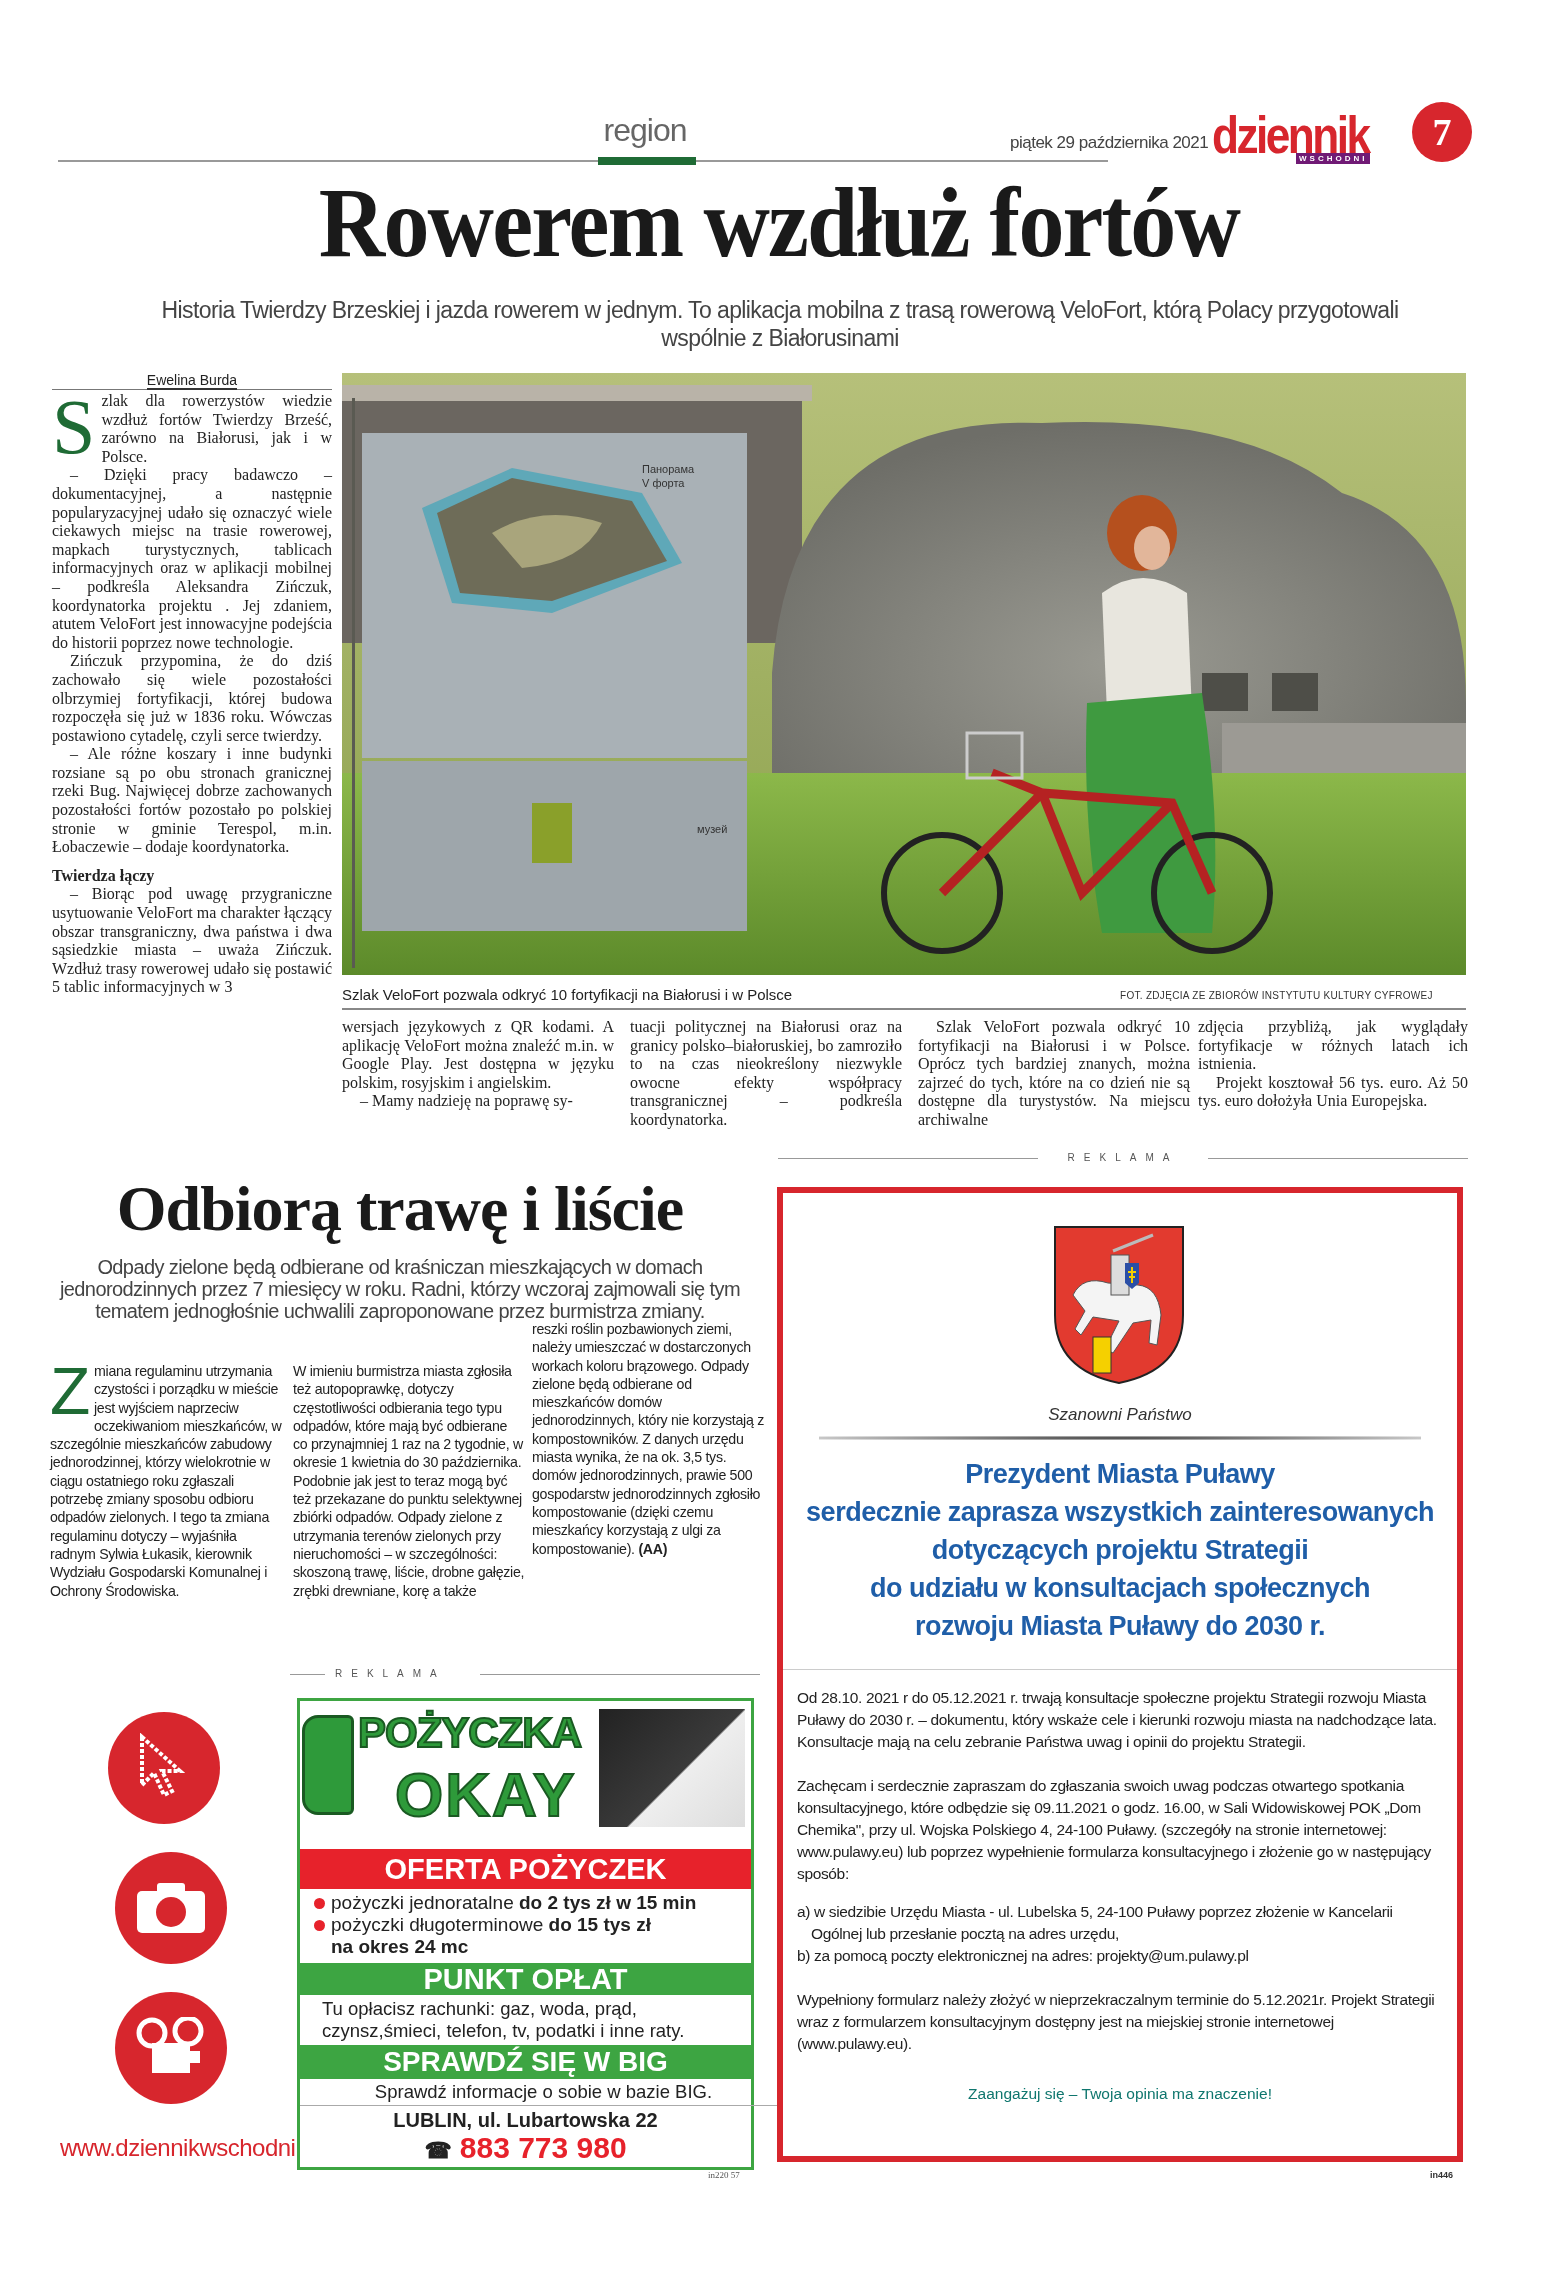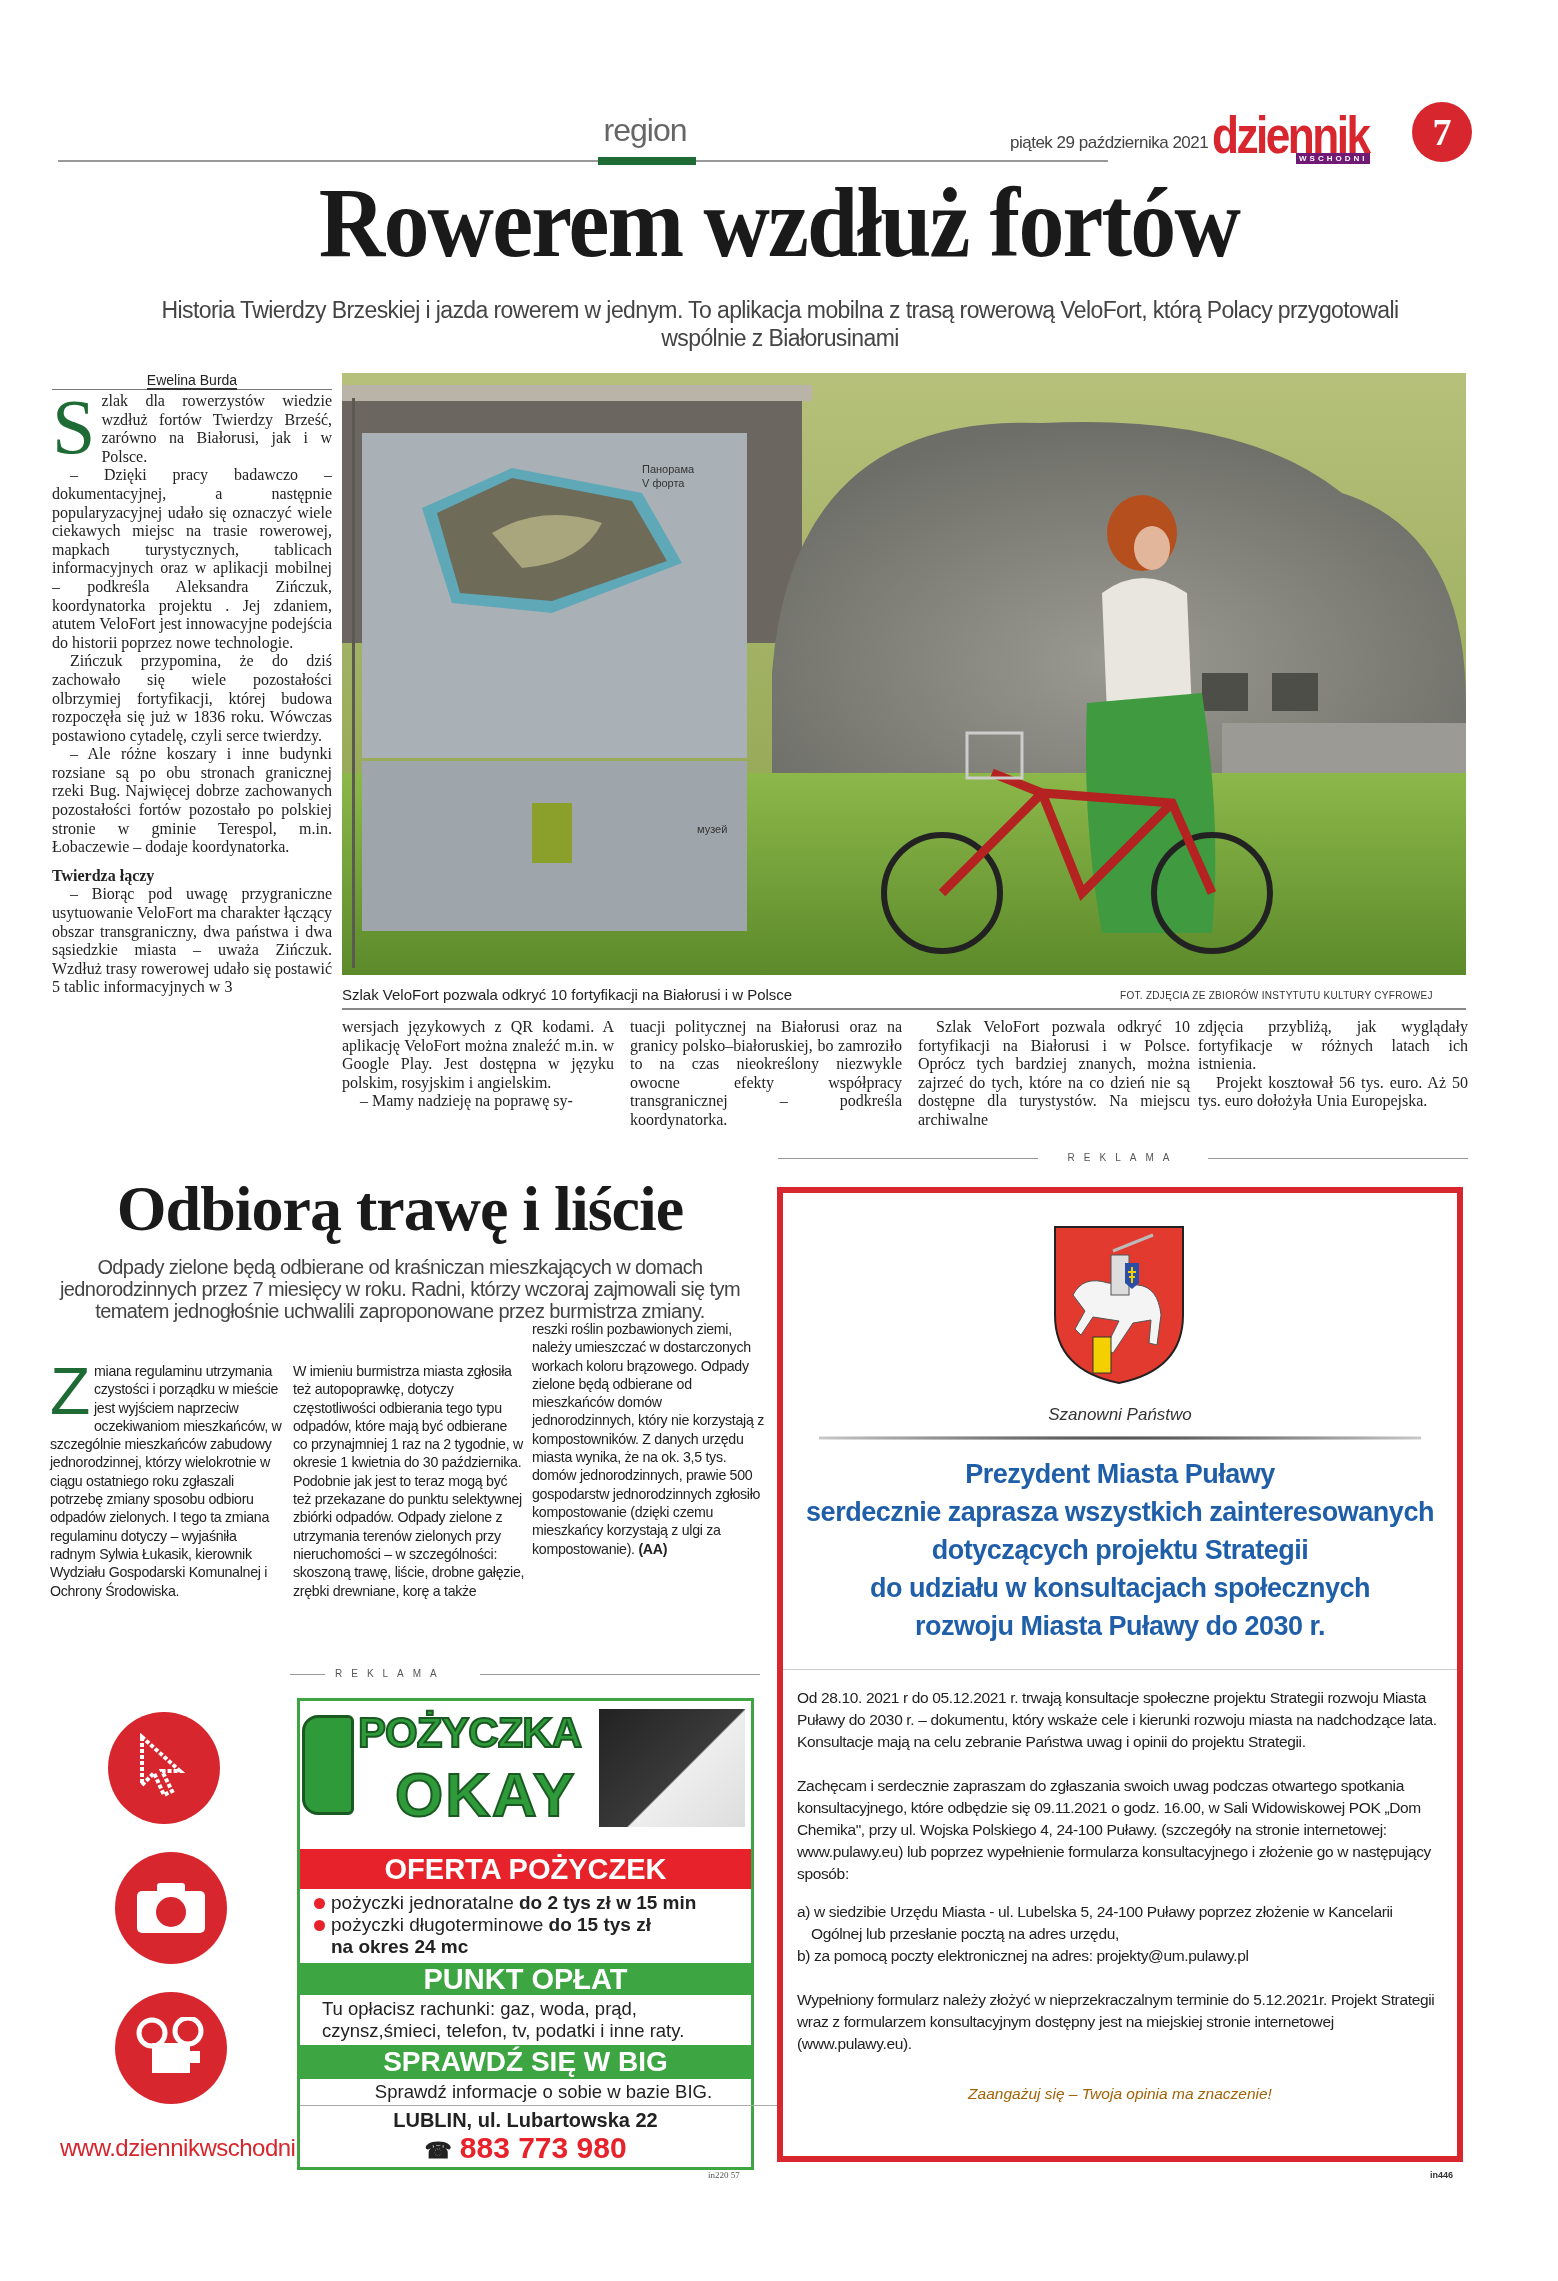--- a/index.html
+++ b/index.html
@@ -74,21 +74,21 @@
 #pul{left:777px;top:1187px;width:686px;height:975px;border:6px solid #d7262d;background:#fff}
 #crest{position:absolute;left:270px;top:32px;width:132px;height:160px}
 #pul-greet{position:absolute;left:0;width:674px;top:212px;text-align:center;font-family:"Liberation Sans",sans-serif;font-style:italic;font-size:17px;color:#333}
 #pul-hr{position:absolute;left:36px;width:602px;top:243px;height:4px;background:radial-gradient(ellipse at center,#333 0,#999 50%,#fff 100%)}
 #pul-head{position:absolute;left:0;width:674px;top:262px;text-align:center;font-family:"Liberation Sans",sans-serif;font-weight:bold;font-size:27px;line-height:38px;color:#1f5ea8;letter-spacing:-.5px}
 #pul-line2{position:absolute;left:0;width:674px;top:476px;height:1px;background:#ccc}
 #pul-body{position:absolute;left:14px;top:494px;width:650px;font-family:"Liberation Sans",sans-serif;font-size:15.5px;line-height:22px;color:#222;letter-spacing:-.35px}
 #pul-body p{margin-bottom:22px}
 #pul-body .li{padding-left:14px;text-indent:-14px}
 #pul-body .mb0{margin-bottom:16px}
-#pul-foot{position:absolute;left:0;width:674px;top:892px;text-align:center;font-family:"Liberation Sans",sans-serif;font-style:italic;font-size:15.5px;color:#a16207}
+#pul-foot{position:absolute;left:0;width:674px;top:892px;text-align:center;font-family:"Liberation Sans",sans-serif;font-size:15.5px;color:#0f766e}
 #code2{left:1430px;top:2170px;font-family:"Liberation Sans",sans-serif;font-size:9px;font-weight:bold;color:#333}
 </style>
 </head>
 <body>
 
 <div id="hdr-line" class="abs"></div>
 <div id="section" class="abs">region</div>
 <div id="section-bar" class="abs"></div>
 <div id="date" class="abs">piątek 29 października 2021</div>
 <div id="logo" class="abs">dziennik</div>

